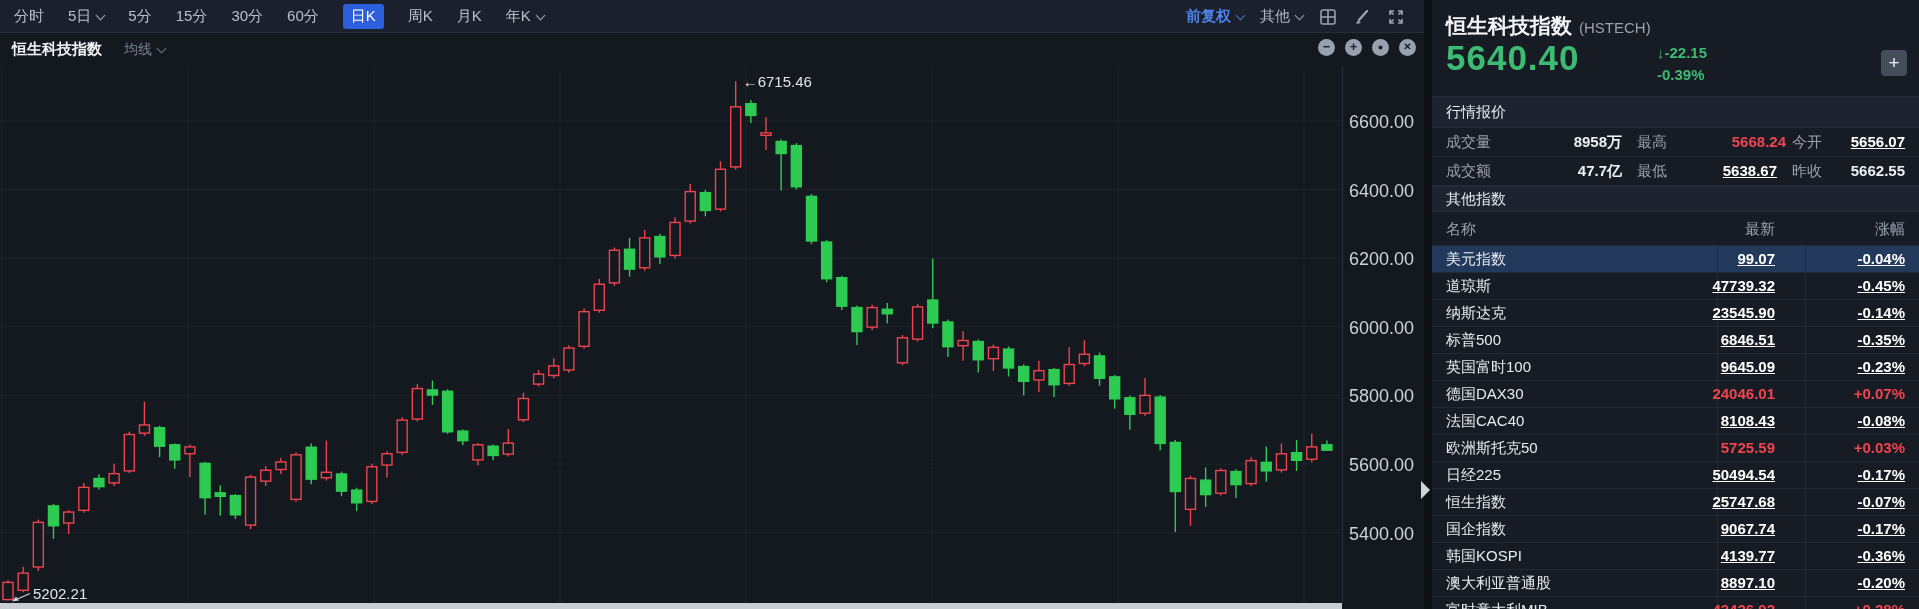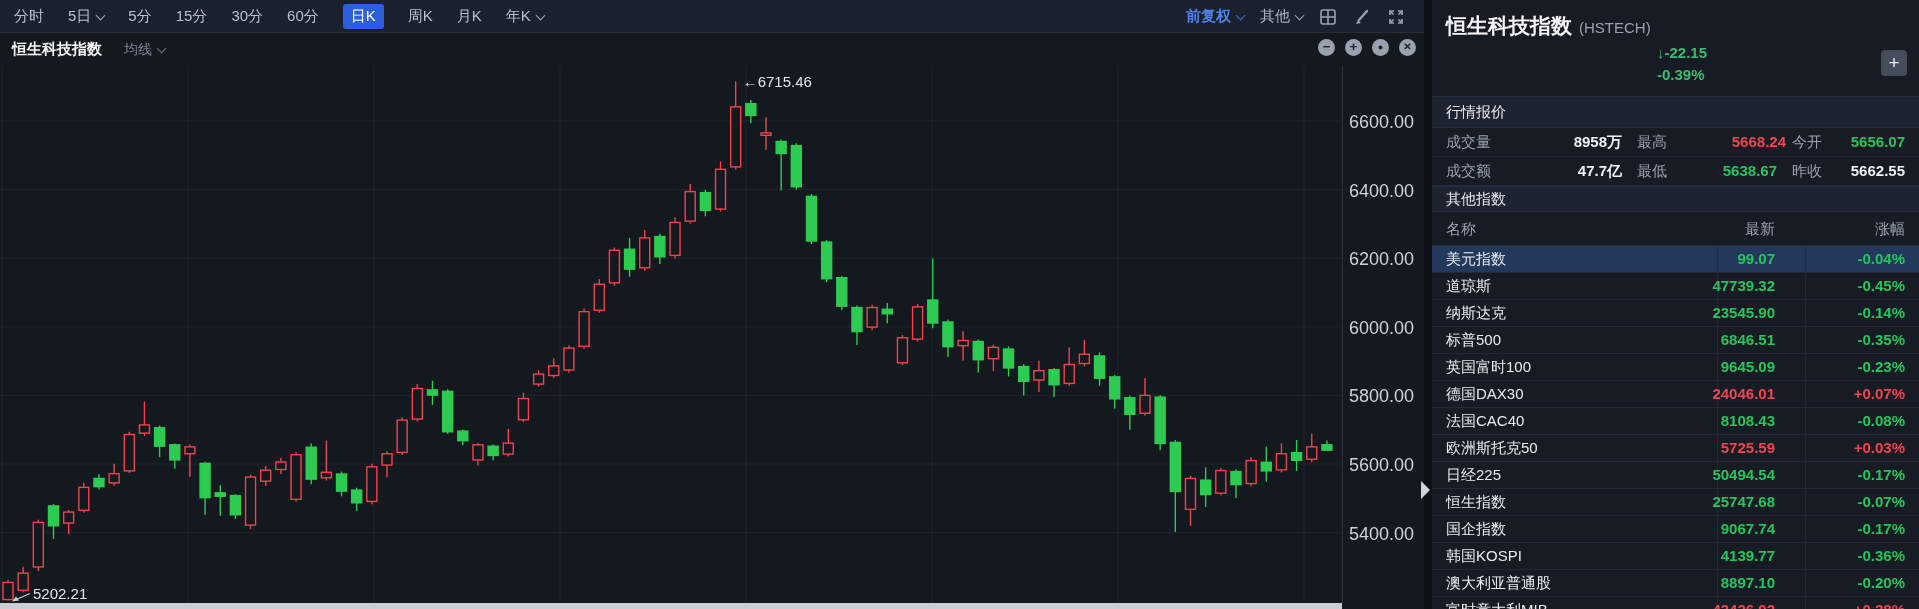--- a/index.html
+++ b/index.html
@@ -42,21 +42,21 @@
   #p-chgpct{position:absolute;left:225px;top:66px;font-size:15px;font-weight:bold;color:#3dbb73;}
   #add-btn{position:absolute;right:12px;top:50px;width:26px;height:26px;background:#454d5b;border-radius:4px;
            color:#e8ebef;font-size:19px;line-height:25px;text-align:center;}
   .sec-bar{position:absolute;left:0;width:487px;background:#1e242f;border-top:1px solid #262c38;
            border-bottom:1px solid #262c38;box-sizing:border-box;display:flex;align-items:center;}
   .sec-bar span{font-size:15px;color:#e4e8ee;margin-left:14px;}
   #quote-grid{position:absolute;left:0;top:128px;width:487px;height:58px;font-size:15px;}
   .q-row{position:absolute;left:0;width:487px;height:29px;border-bottom:1px solid #232936;box-sizing:border-box;}
   .q-label{position:absolute;color:#98a0ad;line-height:28px;}
   .q-val{position:absolute;font-weight:bold;line-height:28px;text-align:right;}
-  .v-plain{color:#eef1f5;} .v-up{color:#ee4550;} .v-down{color:#22c55e;}
+  .v-plain{color:#eef1f5;} .v-up{color:#ee4550;} .v-down{color:#ffffff;text-decoration:underline;}
   
   #tbl-head{position:absolute;left:0;top:212px;width:487px;height:34px;font-size:15px;color:#9aa2b0;
             border-bottom:1px solid #232936;box-sizing:border-box;}
   .th-name{position:absolute;left:14px;line-height:33px;}
   .th-last{position:absolute;right:144px;line-height:33px;}
   .th-pct{position:absolute;right:14px;line-height:33px;}
   #tbl-body{position:absolute;left:0;top:246px;width:487px;height:363px;overflow:hidden;}
   .t-row{position:absolute;left:0;width:487px;height:27px;border-bottom:1px solid #232936;
          box-sizing:border-box;font-size:15px;}
   .t-row.sel{background:#22395c;}
@@ -344,20 +344,21 @@
     <span class="tick" style="top: 389.032px;">5600.00</span>
     <span class="tick" style="top: 457.658px;">5400.00</span>
   </div>
 <div id="scrollbar"></div>
 
 <div id="panel">
  <div id="panel-inner">
   <div id="p-title-row">
     <span id="p-title">恒生科技指数</span><span id="p-code">(HSTECH)</span>
   </div>
+  <div id="p-price">5640.40</div>
   <div id="p-chg"><span>↓</span><span>-22.15</span></div>
   <div id="p-chgpct">-0.39%</div>
   <div id="add-btn">+</div>
 
   <div class="sec-bar" style="top:96px;height:32px;">
     <span>行情报价</span>
   </div>
   <div id="quote-grid">
         <div class="q-row" style="top: 0px;">
           <span class="q-label" style="left: 14px;">成交量</span>

